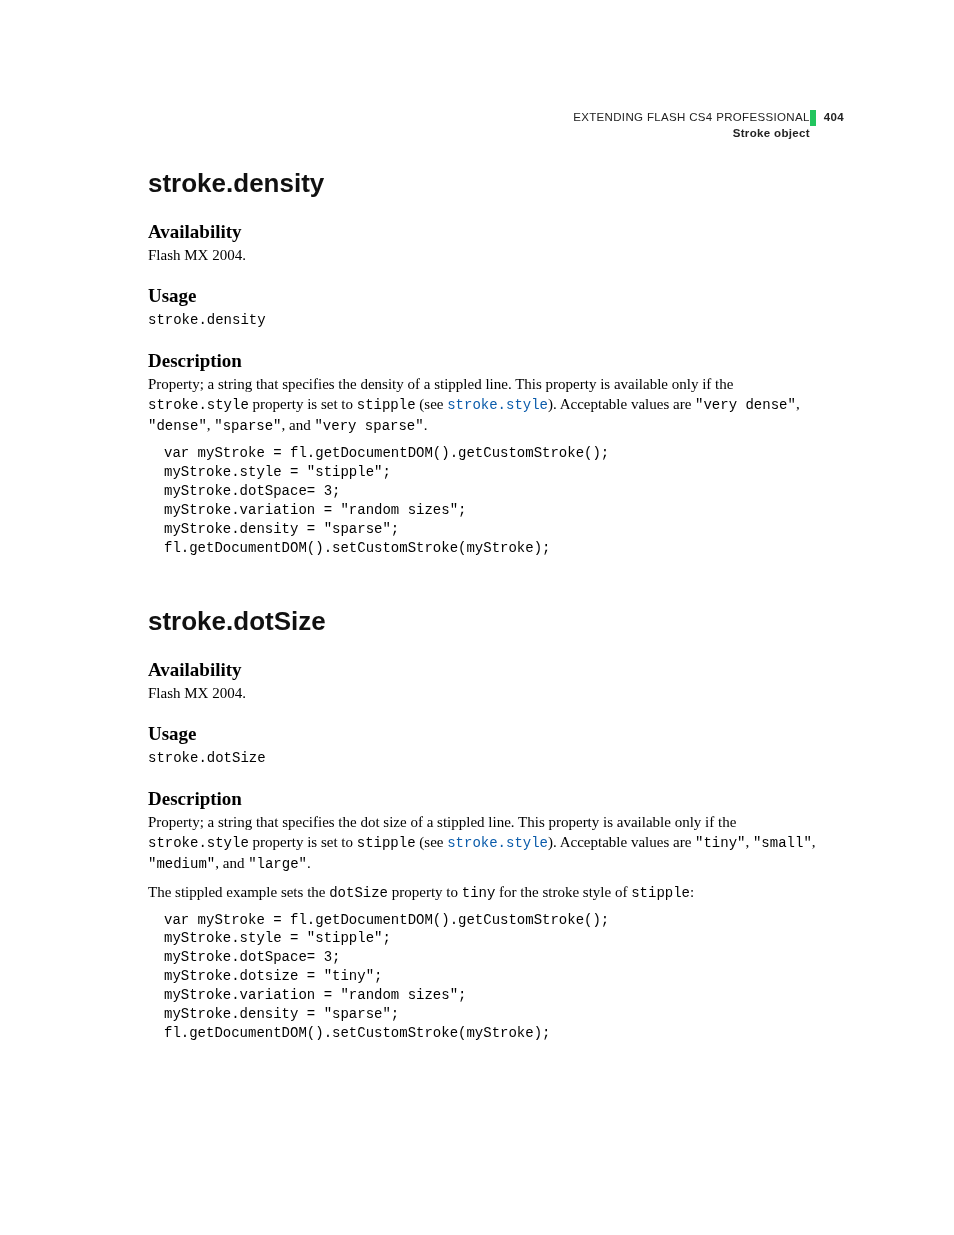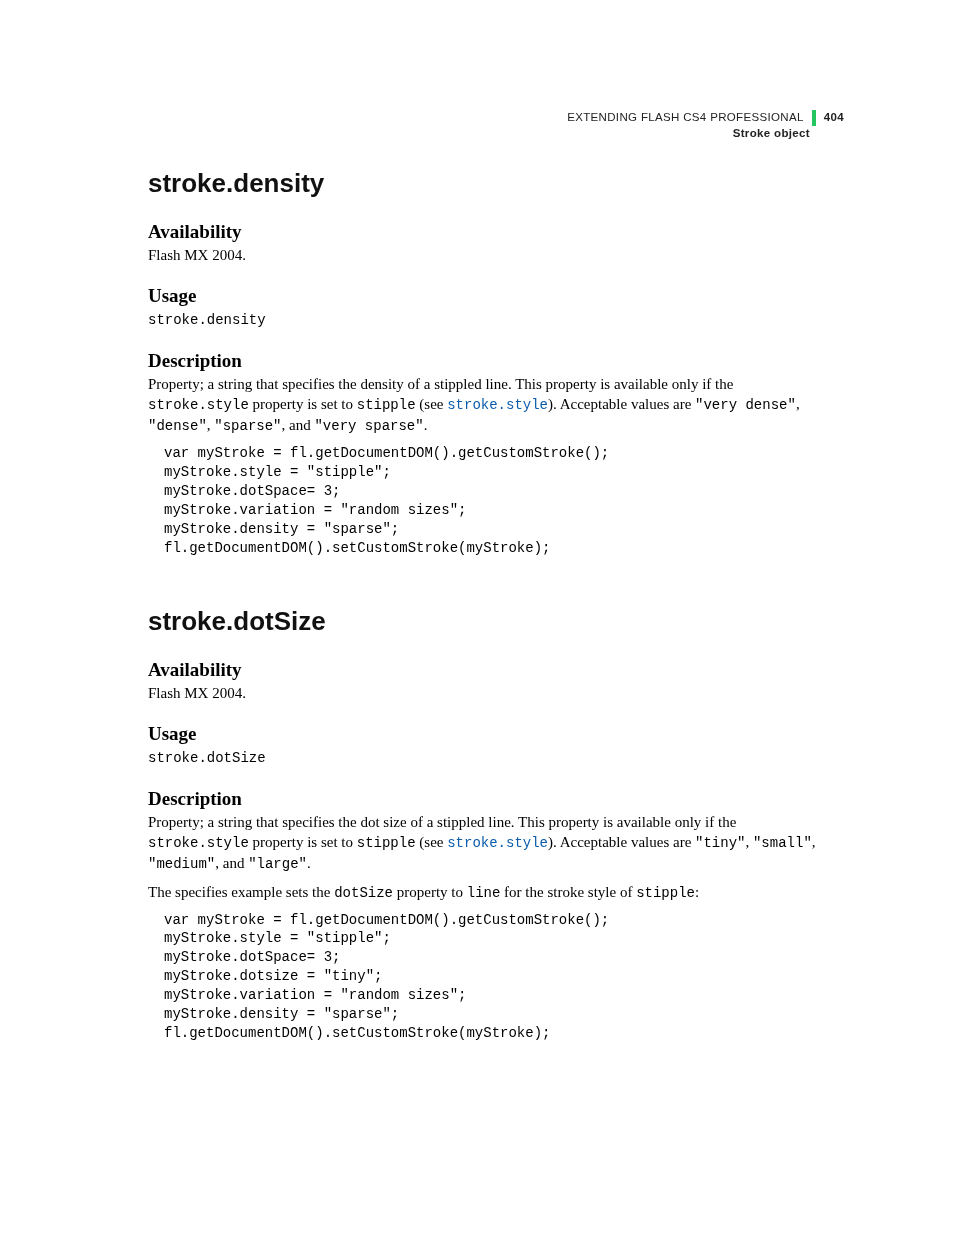--- a/index.html
+++ b/index.html
@@ -21,22 +21,22 @@
     right: 110px;
     text-align: right;
     font-family: "Myriad Pro", "Helvetica Neue", Arial, sans-serif;
     font-size: 11.5px;
     letter-spacing: 0.03em;
     line-height: 1.35;
     color: #222;
   }
   .running-head .line1 {
     display: inline-block;
-    padding-right: 8px;
-    border-right: 4px solid #22c55e;
+    padding-right: 0;
+    border-right: 6px solid #22c55e;
   }
   .running-head .pagenum {
     font-weight: 700;
     padding-left: 8px;
   }
   .running-head .line2 {
     font-weight: 700;
     padding-right: 34px;
     display: block;
   }
@@ -114,21 +114,21 @@
 
   <h2 class="subhead">Usage</h2>
   <p class="body"><code class="mono">stroke.dotSize</code></p>
 
   <h2 class="subhead">Description</h2>
   <p class="body">
     <span>Property; a string that specifies the dot size of a stippled line. This property is available only if the </span><code class="mono">stroke.style</code><span> property is set to </span><code class="mono">stipple</code><span> (see </span><a href="#" class="codelink">stroke.style</a><span>). Acceptable values are </span><code class="mono">"tiny"</code><span>, </span><code class="mono">"small"</code><span>, </span><code class="mono">"medium"</code><span>, and </span><code class="mono">"large"</code><span>.</span>
   </p>
 
   <p class="body">
-    <span>The specifies example sets the </span><code class="mono">dotSize</code><span> property to </span><code class="mono">line</code><span> for the stroke style of </span><code class="mono">stipple</code><span>:</span>
+    <span>The stippled example sets the </span><code class="mono">dotSize</code><span> property to </span><code class="mono">tiny</code><span> for the stroke style of </span><code class="mono">stipple</code><span>:</span>
   </p>
   <pre class="codeblock">var myStroke = fl.getDocumentDOM().getCustomStroke();
 myStroke.style = "stipple";
 myStroke.dotSpace= 3;
 myStroke.dotsize = "tiny";
 myStroke.variation = "random sizes";
 myStroke.density = "sparse";
 fl.getDocumentDOM().setCustomStroke(myStroke);</pre>
 
 </div>

